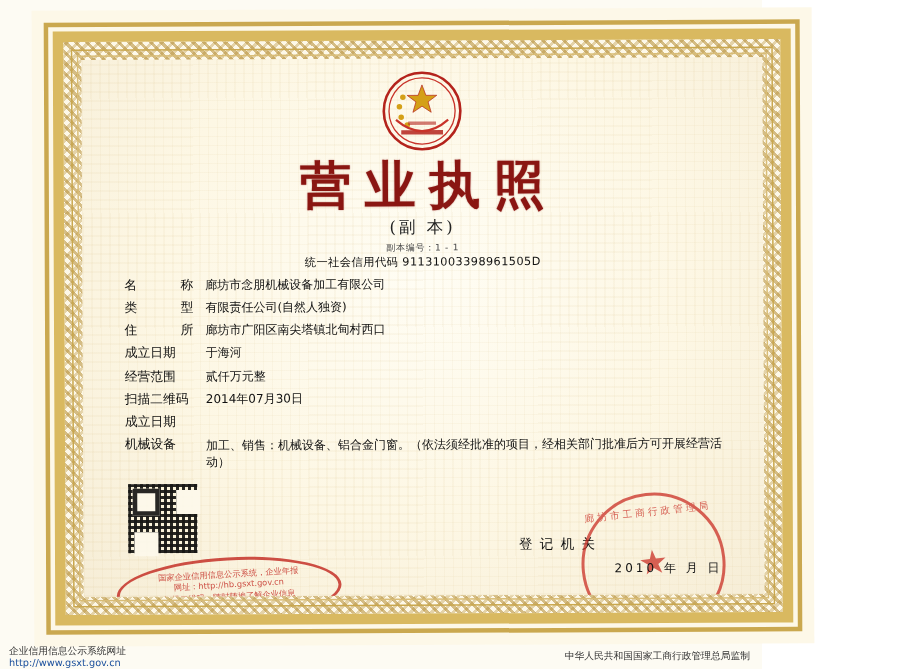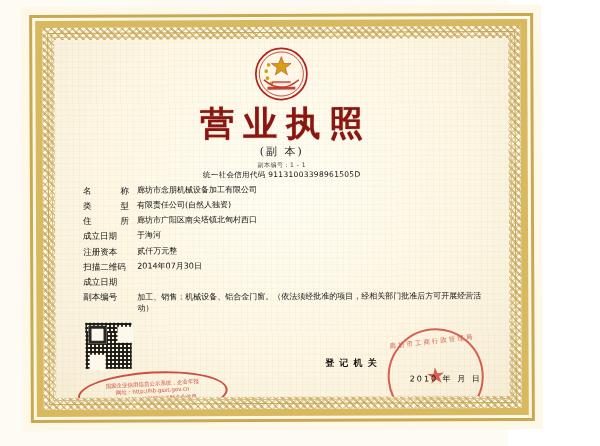--- a/index.html
+++ b/index.html
@@ -203,27 +203,26 @@
     line-height: 1.35;
     text-align: center;
     padding-top: 7px;
     box-sizing: border-box;
     overflow: hidden;
   }
   .stamp-oval div { white-space: nowrap; }
   
   .reg-label {
     position: absolute;
-    right: 132px;
+    right: 112px;
     top: 318px;
     font-family: "DejaVu Serif", "Liberation Serif", serif;
     font-size: 9px;
     color: #111;
     letter-spacing: 1px;
-    font-weight: bold;
   }
   
   .seal {
     position: absolute;
     right: 26px;
     top: 290px;
     width: 92px;
     height: 92px;
     border: 2.5px solid #c8271e;
     border-radius: 50%;
@@ -336,42 +335,42 @@
 
         <div class="row">
           <div class="lbl">
             <span>成立日期</span>
           </div>
           <div class="val">于海河</div>
         </div>
 
         <div class="row">
           <div class="lbl">
-            <span>注册资本</span>
+            <span>经营范围</span>
           </div>
           <div class="val">贰仟万元整</div>
         </div>
 
         <div class="row">
           <div class="lbl">
             <span>扫描二维码</span>
           </div>
           <div class="val">2014年07月30日</div>
         </div>
 
         <div class="row">
           <div class="lbl">
             <span>成立日期</span>
           </div>
           <div class="val"></div>
         </div>
 
         <div class="row scope">
           <div class="lbl">
-            <span>副本编号</span>
+            <span>机械设备</span>
           </div>
           <div class="val">加工、销售：机械设备、铝合金门窗。（依法须经批准的项目，经相关部门批准后方可开展经营活动）</div>
         </div>
 
       </div>
 
       <div class="qr"></div>
 
       <div class="stamp-oval">
         <div>国家企业信用信息公示系统，企业年报</div>
@@ -386,14 +385,19 @@
         <div class="seal-star">★</div>
 
       </div>
 
       <div class="issue-date">2010 年 月 日</div>
 
     </div>
   </div>
 
   <div class="footer">
+    <div class="left">
+      <div>企业信用信息公示系统网址</div>
+      <div class="url">http://www.gsxt.gov.cn</div>
+    </div>
+    <div class="right">中华人民共和国国家工商行政管理总局监制</div>
   </div>
 </div>
 
 </body></html>

